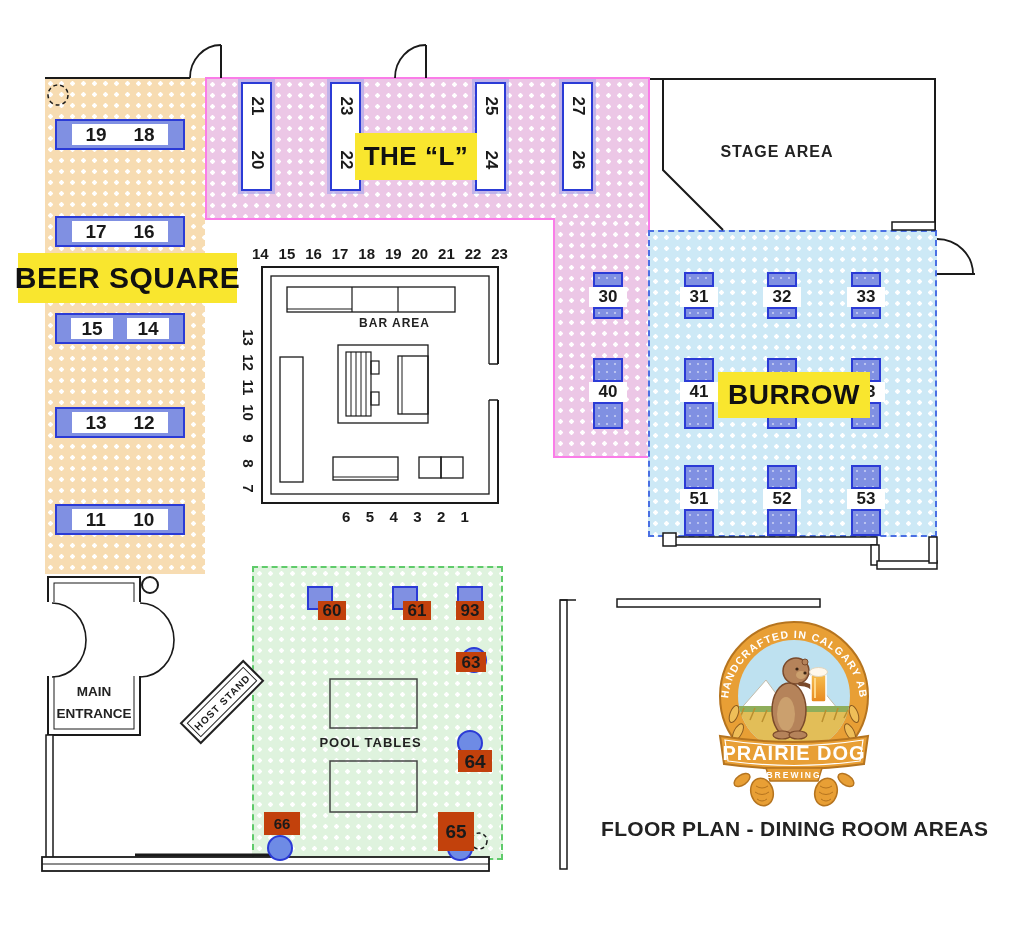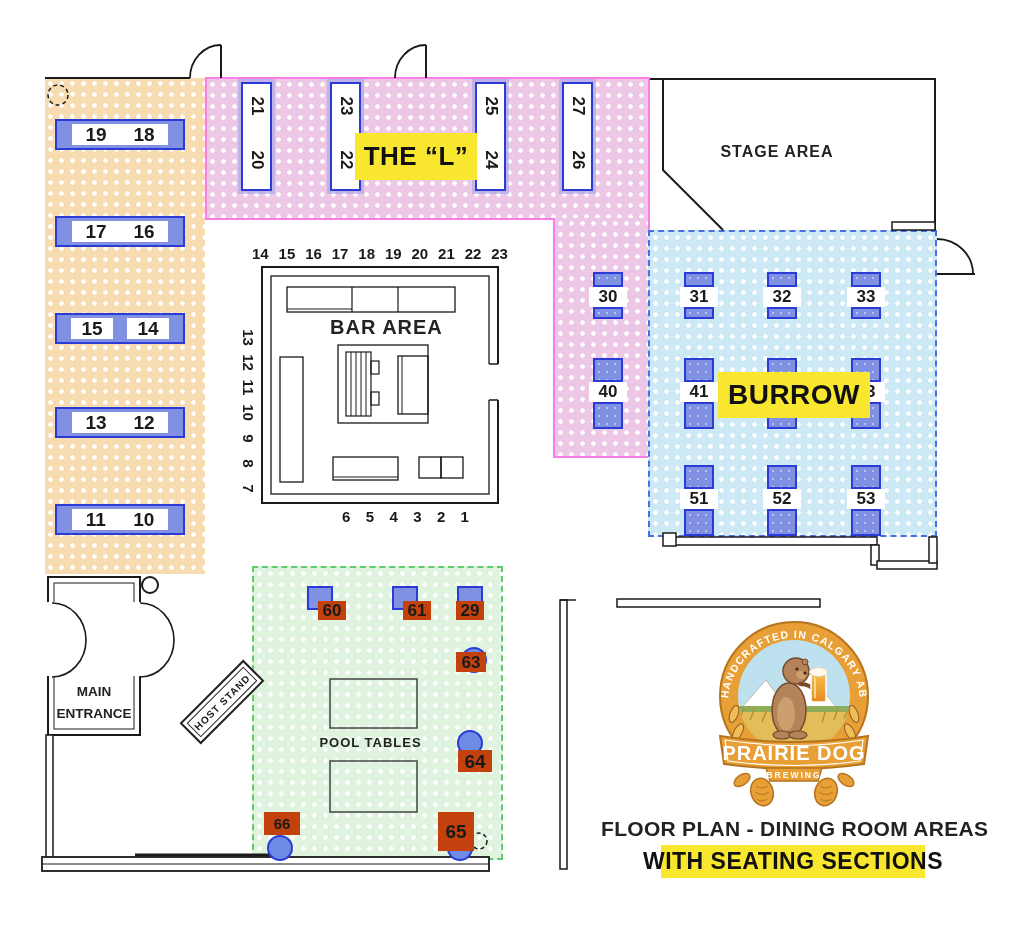--- a/index.html
+++ b/index.html
@@ -304,21 +304,21 @@
   <div class="p-square" style="left:307px;top:586px"></div>
   <div class="p-square" style="left:392px;top:586px"></div>
   <div class="p-square" style="left:457px;top:586px"></div>
   <div class="p-label" style="left:318px;top:601px;width:28px;height:19px;font-size:17px">
       <span>60</span>
     </div>
   <div class="p-label" style="left:403px;top:601px;width:28px;height:19px;font-size:17px">
       <span>61</span>
     </div>
   <div class="p-label" style="left:456px;top:601px;width:28px;height:19px;font-size:17px">
-      <span>29</span>
+      <span>93</span>
     </div>
 
   <div class="p-circle" style="left:461px;top:647px"></div>
   <div class="p-label" style="left:456px;top:652px;width:30px;height:20px;font-size:17px">
       <span>63</span>
     </div>
 
   <div class="p-circle" style="left:457px;top:730px"></div>
   <div class="p-label" style="left:458px;top:750px;width:34px;height:22px;font-size:19px">
       <span>64</span>
@@ -327,31 +327,32 @@
   <div class="p-circle" style="left:447px;top:835px"></div>
   <div class="p-label" style="left:438px;top:812px;width:36px;height:39px;font-size:19px">
       <span>65</span>
     </div>
 
   <div class="p-circle" style="left:267px;top:835px"></div>
   <div class="p-label" style="left:264px;top:812px;width:36px;height:23px;font-size:15px">
       <span>66</span>
     </div>
 
-  <div class="plain" style="left:330px;top:316px;width:100px;text-align:center;font-size:20px;letter-spacing:1px">BAR AREA</div>
+  <div class="plain" style="left:330px;top:316px;width:100px;text-align:right;font-size:12px;letter-spacing:1px">BAR AREA</div>
   <div class="plain" style="left:712px;top:143px;width:130px;text-align:center;font-size:16px;letter-spacing:1px">STAGE AREA</div>
   <div class="plain" style="left:313px;top:735px;width:115px;text-align:center;font-size:13px;letter-spacing:1px;font-weight:600">POOL TABLES</div>
   <div class="plain" style="left:50px;top:681px;width:88px;text-align:center;font-size:13.5px;line-height:22px;font-weight:600">
     <div>MAIN</div>
     <div>ENTRANCE</div>
   </div>
   <div class="host">
     <span>HOST STAND</span>
   </div>
 
+  <div class="ylabel" style="left:18px;top:253px;width:219px;height:50px;font-size:30px">BEER SQUARE</div>
   <div class="ylabel" style="left:355px;top:133px;width:122px;height:47px;font-size:26px">THE “L”</div>
   <div class="ylabel" style="left:718px;top:372px;width:152px;height:46px;font-size:28px">BURROW</div>
 
   <svg style="position:absolute;left:712px;top:618px;z-index:2" width="164" height="196" viewBox="0 0 164 196">
     <defs>
       <clipPath id="innerClip">
           <circle cx="82" cy="78" r="56"></circle>
         </clipPath>
       <linearGradient id="beerGrad" x1="0" y1="0" x2="0" y2="1">
         <stop offset="0" stop-color="#F6BE4F"></stop>
@@ -414,15 +415,14 @@
       <ellipse cx="50" cy="174" rx="11" ry="14" transform="rotate(-18 50 174)"></ellipse>
       <path d="M44 168 Q50 172 56 168 M43 174 Q50 179 57 174 M45 181 Q50 185 55 181" fill="none" stroke-width="1"></path>
       <ellipse cx="114" cy="174" rx="11" ry="14" transform="rotate(18 114 174)"></ellipse>
       <path d="M108 168 Q114 172 120 168 M107 174 Q114 179 121 174 M109 181 Q114 185 119 181" fill="none" stroke-width="1"></path>
       <ellipse cx="30" cy="162" rx="9" ry="5" transform="rotate(-35 30 162)"></ellipse>
       <ellipse cx="134" cy="162" rx="9" ry="5" transform="rotate(35 134 162)"></ellipse>
     </g>
   </svg>
 
   <div class="footer-title">FLOOR PLAN - DINING ROOM AREAS</div>
-  <div class="ylabel" style="left:661px;top:845px;width:264px;height:33px;font-size:23px">WITH SEATING SECTIONS</div>
 
 </div>
 
 </body></html>

